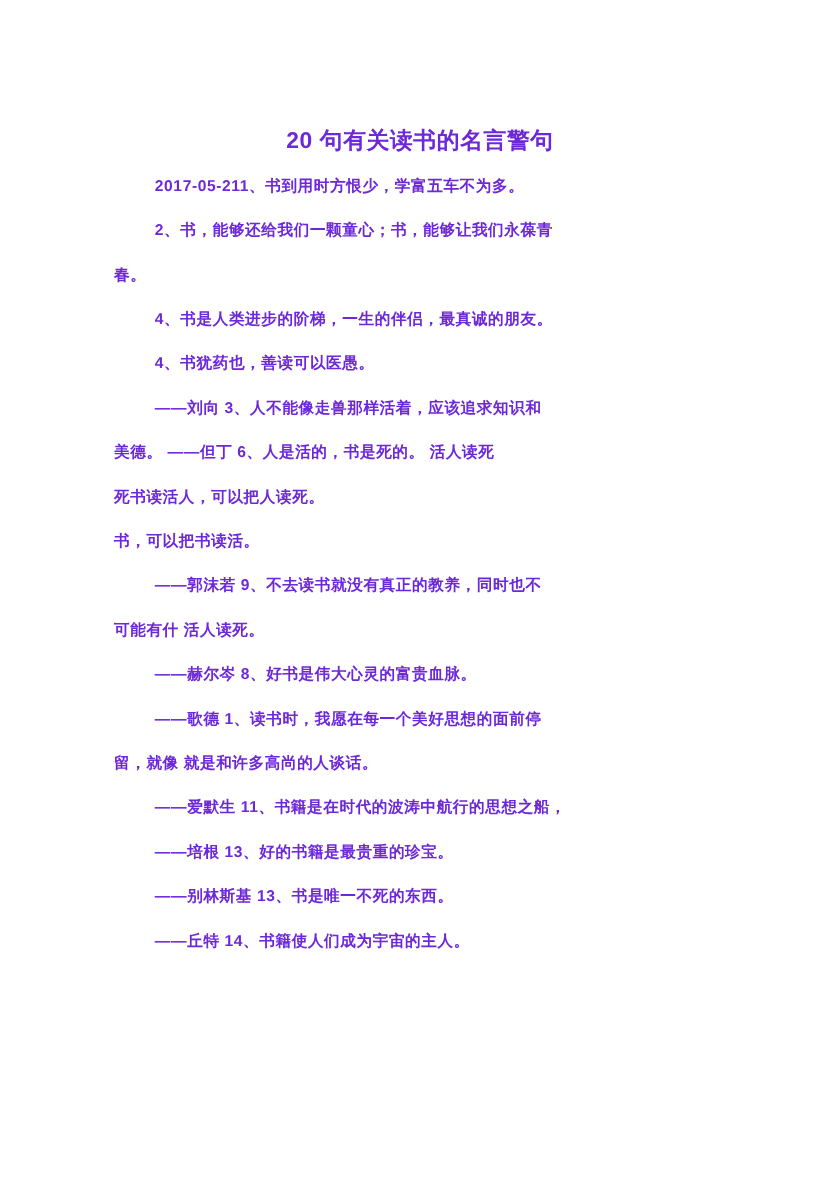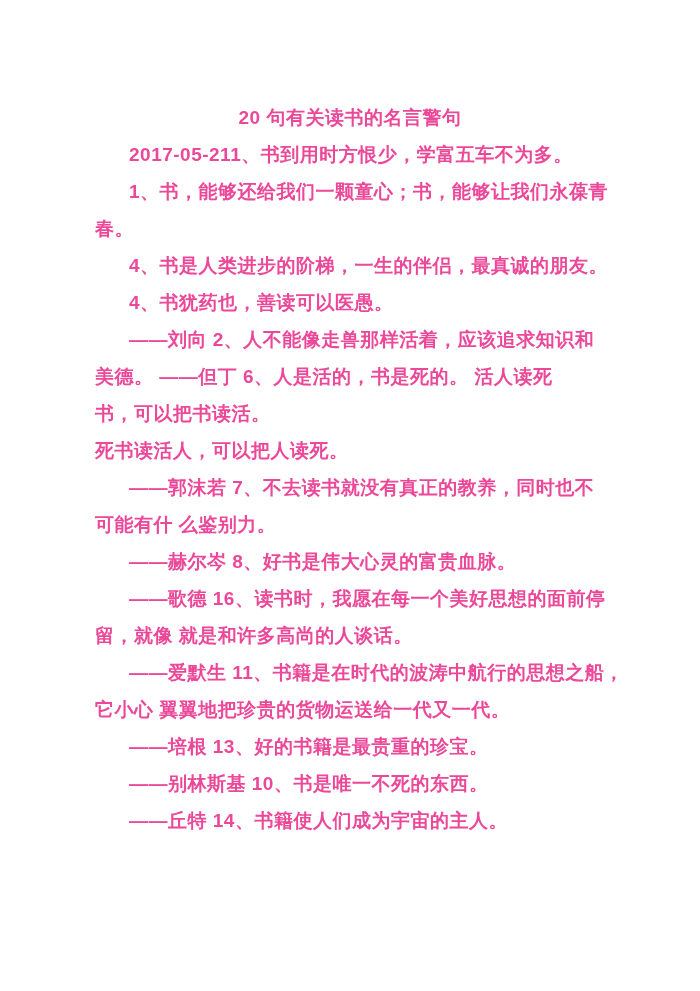--- a/index.html
+++ b/index.html
@@ -10,64 +10,63 @@
   .page {
     position: relative;
     width: 700px;
     height: 991px;
     background: #ffffff;
     box-sizing: border-box;
     padding-top: 99px;
     overflow: hidden;
     font-family: "Liberation Sans", "DejaVu Sans", sans-serif;
     font-weight: 700;
-    color: #ec4899;
+    color: #6d28d9;
   }
   .doc-title {
     height: 37px;
     line-height: 37px;
     text-align: center;
     font-size: 19px;
     letter-spacing: 0.5px;
     white-space: pre;
   }
   .doc-body {
     margin-left: 95px;
     margin-right: 50px;
   }
   .doc-line {
     height: 37px;
     line-height: 37px;
-    font-size: 19px;
+    font-size: 13px;
     letter-spacing: 0.5px;
     white-space: pre;
   }
   .doc-line.indent {
     padding-left: 34px;
   }
 </style>
 </head>
 <body>
 
 <div class="page">
   <div class="doc-title">20 句有关读书的名言警句</div>
   <div class="doc-body">
       <div class="doc-line indent">2017-05-211、书到用时方恨少，学富五车不为多。</div>
-      <div class="doc-line indent">1、书，能够还给我们一颗童心；书，能够让我们永葆青</div>
+      <div class="doc-line indent">2、书，能够还给我们一颗童心；书，能够让我们永葆青</div>
       <div class="doc-line">春。</div>
       <div class="doc-line indent">4、书是人类进步的阶梯，一生的伴侣，最真诚的朋友。</div>
       <div class="doc-line indent">4、书犹药也，善读可以医愚。</div>
-      <div class="doc-line indent">——刘向 2、人不能像走兽那样活着，应该追求知识和</div>
+      <div class="doc-line indent">——刘向 3、人不能像走兽那样活着，应该追求知识和</div>
       <div class="doc-line">美德。 ——但丁 6、人是活的，书是死的。 活人读死</div>
+      <div class="doc-line">死书读活人，可以把人读死。</div>
       <div class="doc-line">书，可以把书读活。</div>
-      <div class="doc-line">死书读活人，可以把人读死。</div>
-      <div class="doc-line indent">——郭沫若 7、不去读书就没有真正的教养，同时也不</div>
-      <div class="doc-line">可能有什 么鉴别力。</div>
+      <div class="doc-line indent">——郭沫若 9、不去读书就没有真正的教养，同时也不</div>
+      <div class="doc-line">可能有什 活人读死。</div>
       <div class="doc-line indent">——赫尔岑 8、好书是伟大心灵的富贵血脉。</div>
-      <div class="doc-line indent">——歌德 16、读书时，我愿在每一个美好思想的面前停</div>
+      <div class="doc-line indent">——歌德 1、读书时，我愿在每一个美好思想的面前停</div>
       <div class="doc-line">留，就像 就是和许多高尚的人谈话。</div>
       <div class="doc-line indent">——爱默生 11、书籍是在时代的波涛中航行的思想之船，</div>
-      <div class="doc-line">它小心 翼翼地把珍贵的货物运送给一代又一代。</div>
       <div class="doc-line indent">——培根 13、好的书籍是最贵重的珍宝。</div>
-      <div class="doc-line indent">——别林斯基 10、书是唯一不死的东西。</div>
+      <div class="doc-line indent">——别林斯基 13、书是唯一不死的东西。</div>
       <div class="doc-line indent">——丘特 14、书籍使人们成为宇宙的主人。</div>
     </div>
 </div>
 
 </body></html>

